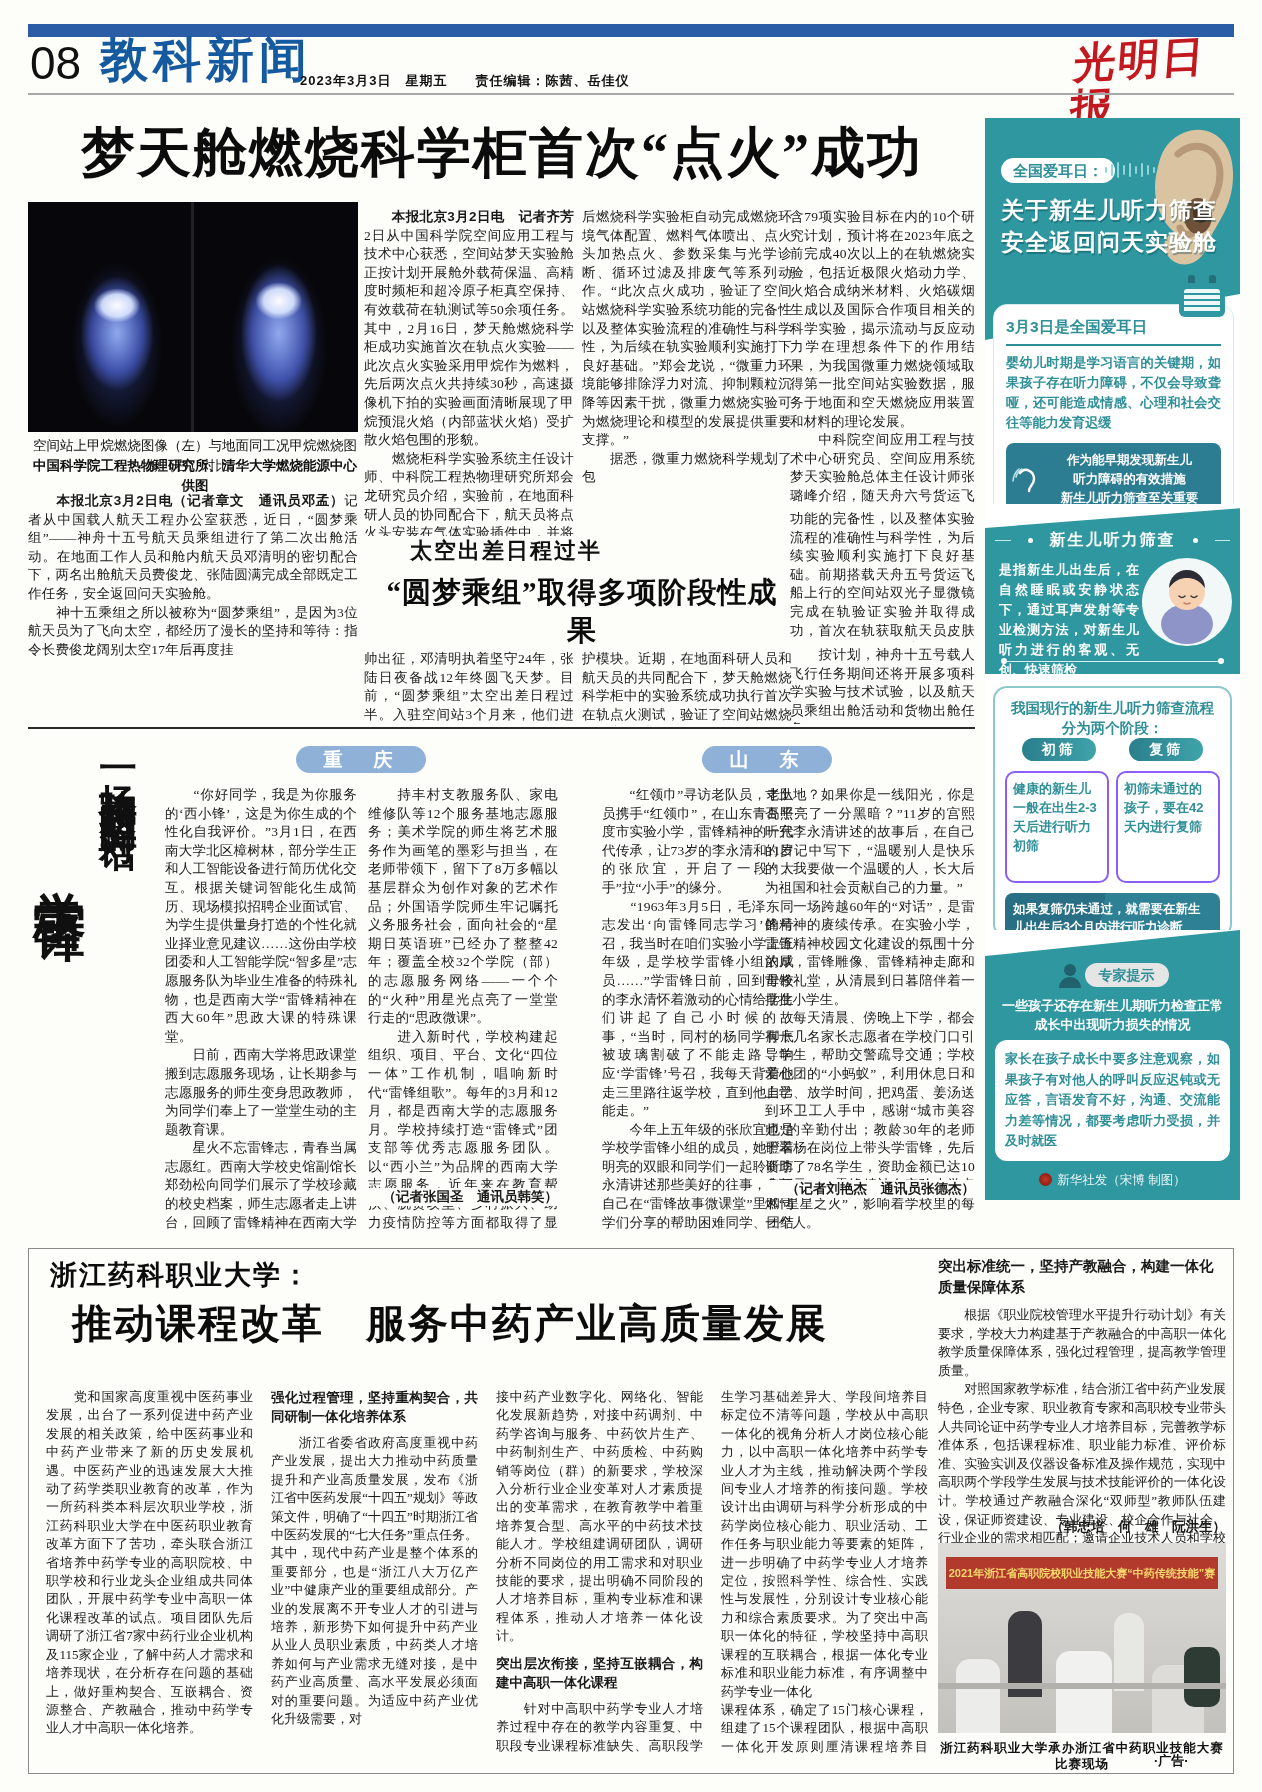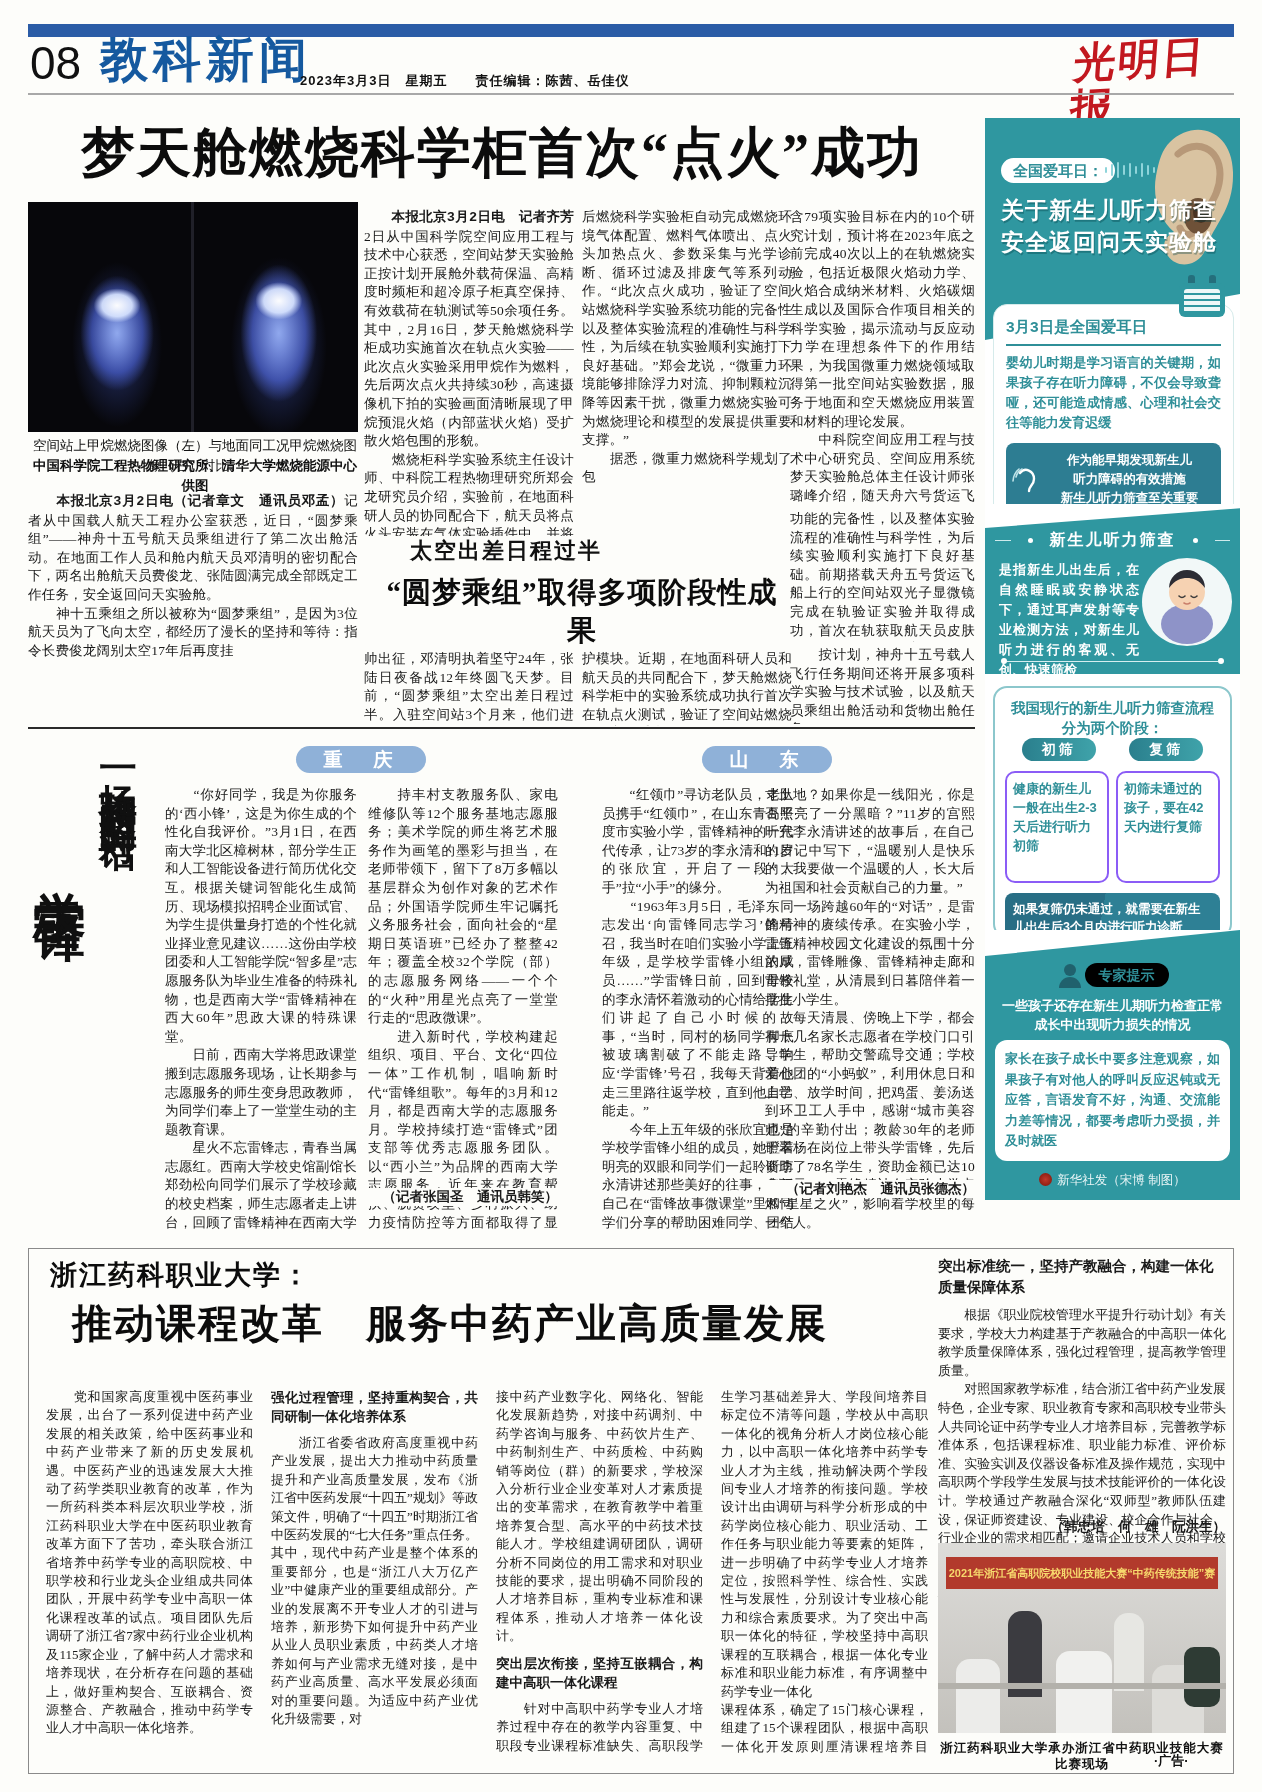--- a/index.html
+++ b/index.html
@@ -20,21 +20,21 @@
     radial-gradient(46px 72px at 27% 57%, rgba(150,175,245,.95), rgba(80,105,225,.6) 55%, rgba(30,40,120,0) 80%),
     radial-gradient(60px 110px at 27% 62%, rgba(70,95,210,.5), rgba(25,30,90,0) 75%),
     radial-gradient(30px 24px at 76% 43%, rgba(255,255,255,.98), rgba(216,228,255,.92) 50%, rgba(140,170,250,0) 78%),
     radial-gradient(48px 86px at 76% 57%, rgba(150,175,245,.95), rgba(85,110,230,.62) 55%, rgba(30,40,120,0) 80%),
     radial-gradient(64px 120px at 76% 63%, rgba(70,95,210,.5), rgba(25,30,90,0) 75%),
     linear-gradient(90deg,#07070b 49.5%,#202029 49.5%,#202029 50.3%,#07070b 50.3%);
     background-color:#07070b;}
   .cap{left:30px;width:330px;font:400 13.5px/20px "Liberation Serif",serif;text-align:center;color:#111;}
   .cap.b{font-weight:700;}
   .col{position:absolute;text-align:justify;overflow:hidden;white-space:pre-line;color:#191919;font:400 13.5px/18.6px "Liberation Serif",serif;letter-spacing:.2px;}
-  .col b{font-family:Liberation Mono, monospace;font-weight:700;}
+  .col b{font-family:Liberation Sans, sans-serif;font-weight:700;}
   .kicker{left:410px;top:540px;font:600 22px/1 "Liberation Sans",sans-serif;color:#111;letter-spacing:2px;}
   .h2{left:372px;top:574px;width:420px;font:900 29px/1.3 "Liberation Serif",serif;color:#0c0c0c;text-align:center;letter-spacing:1px;}
   .middiv{left:28px;top:727px;width:947px;height:2px;background:#2a2a2a;}
   
   .vtitle{writing-mode:vertical-rl;font-family:"Liberation Serif",serif;font-weight:900;color:#101010;}
   .vt1{left:92px;top:748px;height:470px;font-size:38px;letter-spacing:6px;}
   .vt2{left:24px;top:850px;height:260px;font-size:52px;letter-spacing:10px;}
   .rpill{width:130px;height:27px;background:#8fb1d8;border-radius:14px;color:#fff;font:700 19px/27px "Liberation Sans",sans-serif;text-align:center;letter-spacing:6px;}
   .byline{font:700 13.5px/18px "Liberation Serif",serif;text-align:right;background:#fdfdfa;}
   
@@ -81,21 +81,21 @@
   .card2{position:absolute;left:8px;top:568px;width:215px;height:228px;background:#fff;border:2px solid #8cc7cc;border-radius:14px;padding:10px;}
   .card2 .h{color:#2f8f98;font:800 14.5px/20px "Liberation Sans",sans-serif;text-align:center;}
   .pillrow{display:flex;justify-content:space-around;}
   .spill{width:74px;height:23px;background:linear-gradient(90deg,#2a7f8d,#3fa3aa);border-radius:12px;color:#fff;font:700 14px/23px "Liberation Sans",sans-serif;text-align:center;letter-spacing:3px;}
   .boxrow{display:flex;justify-content:space-between;margin-top:10px;}
   .obox{width:88px;height:96px;border:2px solid #8b5cf6;border-radius:10px;padding:6px;color:#2f8f98;font:700 13px/19px "Liberation Sans",sans-serif;}
   .dnote{margin-top:10px;background:linear-gradient(100deg,#286e85 0 45%,#2e8095 45%);border-radius:8px;color:#fff;font:700 12.5px/18px "Liberation Sans",sans-serif;padding:7px 8px;}
   .sb-s3{position:absolute;left:0;right:0;top:812px;height:270px;background:#2f97a0;}
   .sb-s3:before{content:"";position:absolute;top:0;left:0;right:0;height:26px;background:#fff;clip-path:polygon(0 0,100% 0,0 100%);}
   .expwrap{position:absolute;top:32px;left:0;right:0;text-align:center;}
-  .exppill{display:inline-block;background:#000000;border-radius:13px;padding:3px 14px;color:#2f8f98;font:800 14px/18px "Liberation Sans",sans-serif;}
+  .exppill{display:inline-block;background:#e5e5e5;border-radius:13px;padding:3px 14px;color:#2f8f98;font:800 14px/18px "Liberation Sans",sans-serif;}
   .s3body{position:absolute;top:66px;left:12px;right:12px;color:#fff;font:700 13px/19px "Liberation Sans",sans-serif;text-align:center;}
   .s3box{position:absolute;top:110px;left:10px;right:10px;background:#fff;border-radius:12px;padding:9px 10px;color:#2f8f98;font:700 13px/20.5px "Liberation Sans",sans-serif;text-align:justify;}
   .credit{position:absolute;bottom:12px;left:0;right:0;text-align:center;color:#eaf6f7;font:400 12.5px/16px "Liberation Sans",sans-serif;}
   .emb{display:inline-block;width:13px;height:13px;border-radius:50%;background:radial-gradient(#c0392b,#7c1408);vertical-align:-2px;margin-right:5px;}
 </style>
 </head>
 <body>
 
 <div class="abs topbar"></div>
 <div class="abs pageno">08</div>

